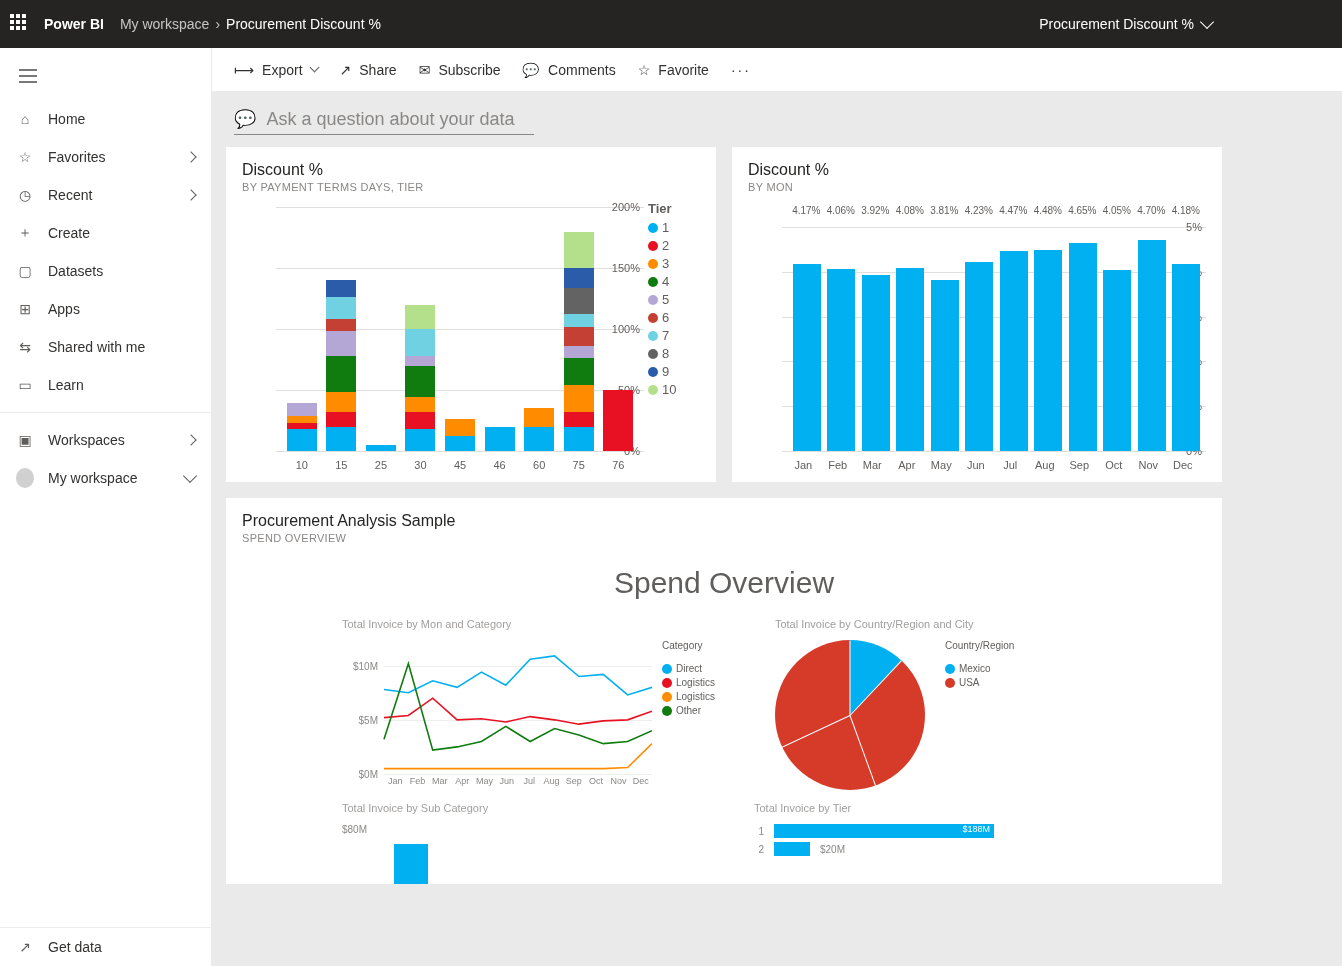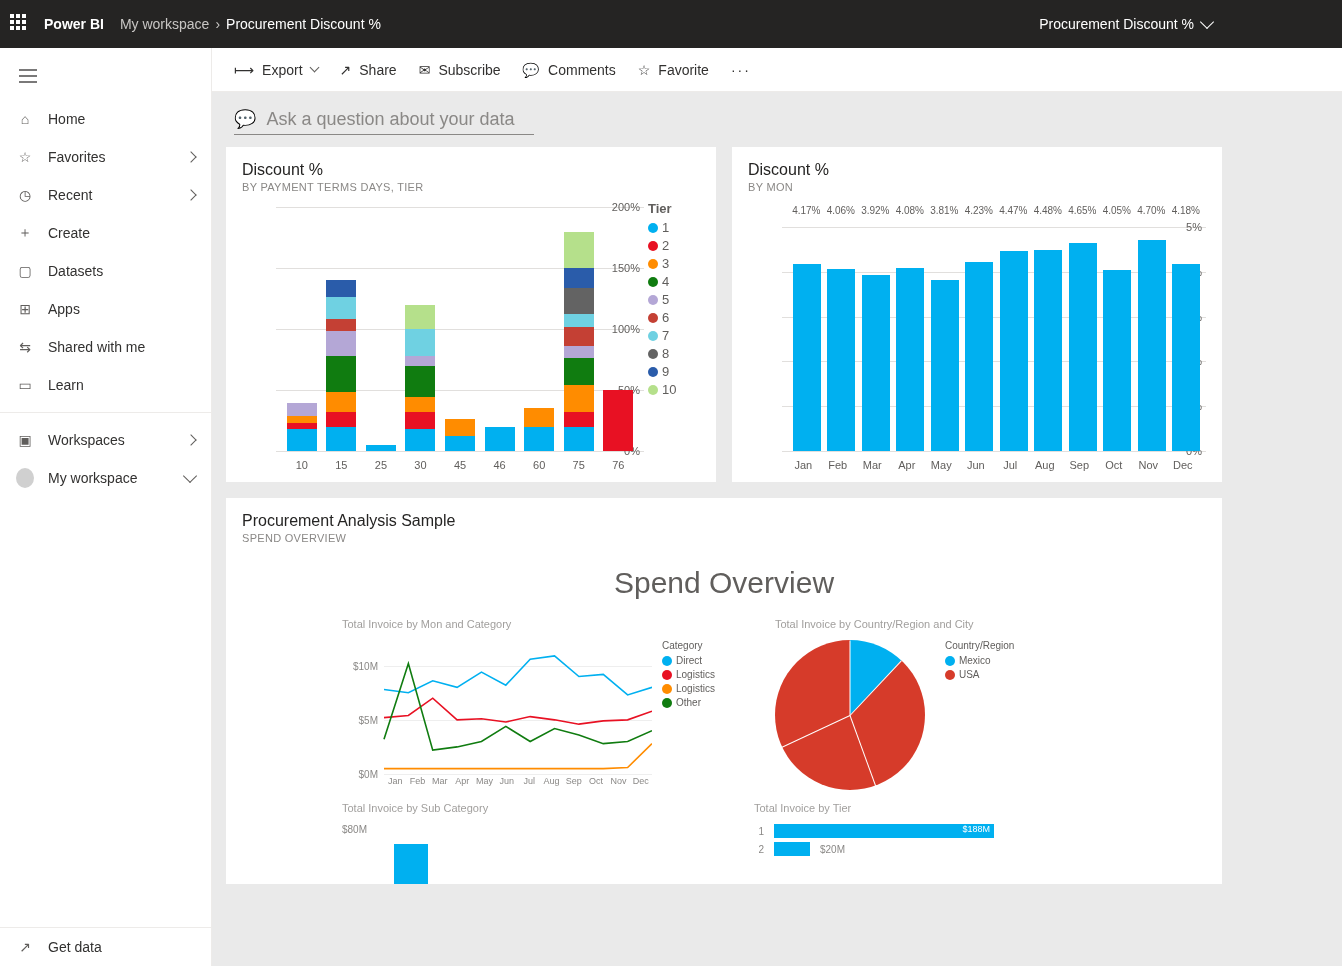--- a/index.html
+++ b/index.html
@@ -53,21 +53,21 @@
   .lg-row { display:flex; align-items:center; gap:4px; margin-bottom:3px;}
   .sw { width:10px; height:10px; border-radius:50%;}
   .bars2 { position:absolute; left:38px; right:6px; bottom:20px; top:26px; display:flex; align-items:flex-end;}
   .bar2col { flex:1; display:flex; flex-direction:column; align-items:flex-end; justify-content:flex-end; height:100%; position:relative;}
   .bar2 { width:28px; background:#00b0f0;}
   .bar2lab { position:absolute; font-size:10px; color:#605e5c; top:-22px; white-space:nowrap;}
   .so-title { text-align:center; font-size:30px; font-weight:300; color:#605e5c; margin:22px 0 18px;}
   .so-row { display:flex; gap:60px; padding:0 100px;}
   .mini-title { font-size:11px; color:#a19f9d; margin-bottom:10px;}
   .mini-legend { font-size:10px; color:#605e5c;}
-  .mini-legend .hdr { margin-bottom:4px;}
+  .mini-legend .hdr { margin-bottom:12px;}
   .linechart { display:flex;}
   .lineplot { position:relative; width:310px; height:150px;}
   .ytick2 { position:absolute; font-size:10px; color:#8a8886; right:274px; transform:translateY(-50%);margin-left:44px;}
   .xlab2 { position:absolute; bottom:0; left:42px; right:0; height:14px; display:flex;}
   .xlab2 span{ flex:1; text-align:center; font-size:9px; color:#8a8886;}
   .pie { width:150px; height:150px; border-radius:50%; position:relative;}
   .subrow { display:flex; gap:60px; padding:12px 100px 0; }
 </style>
 </head>
 <body>

